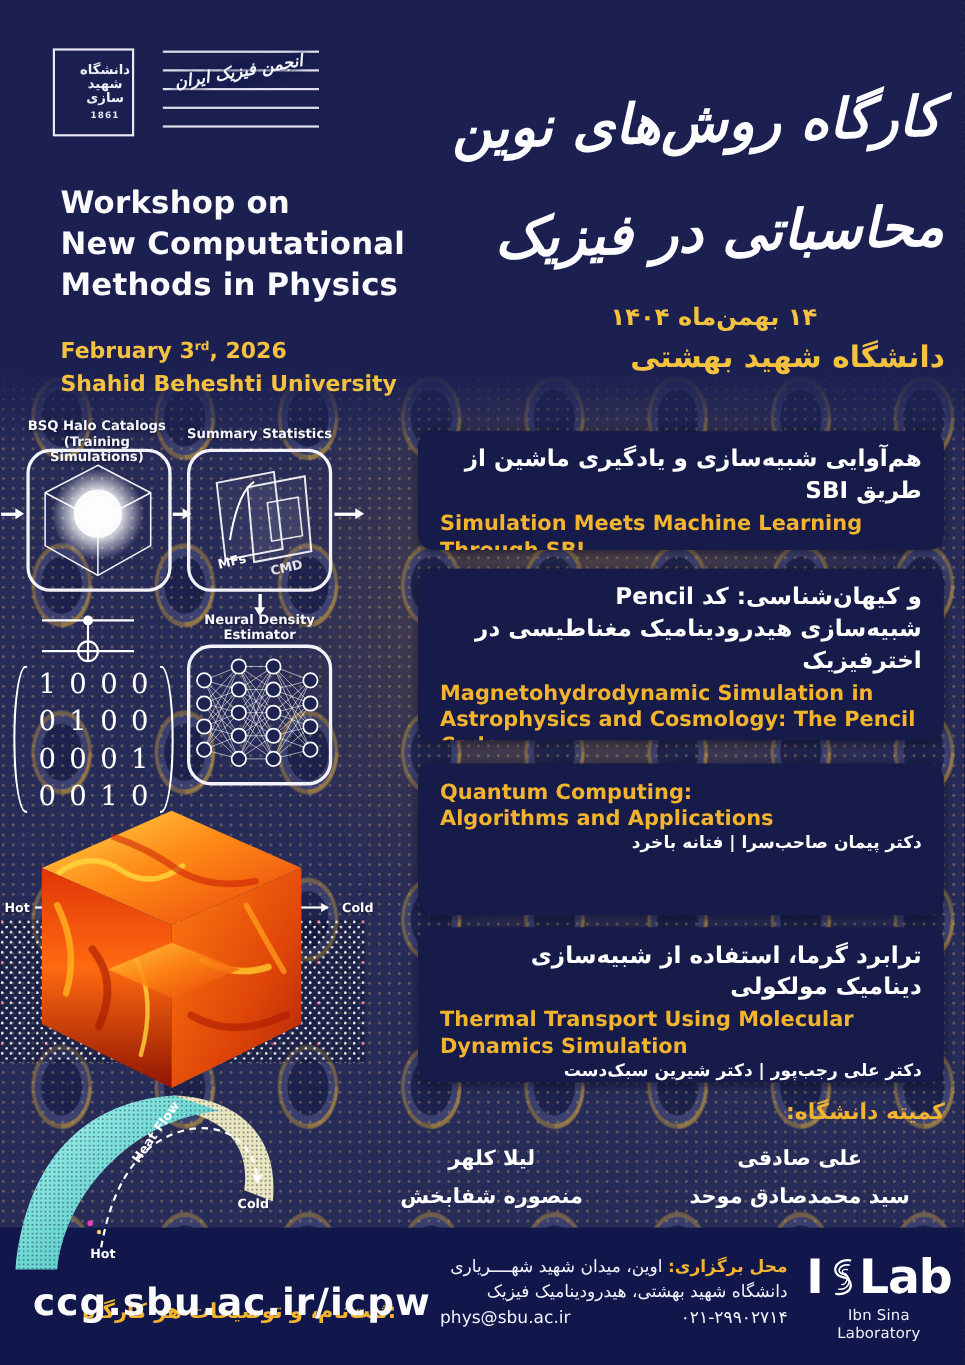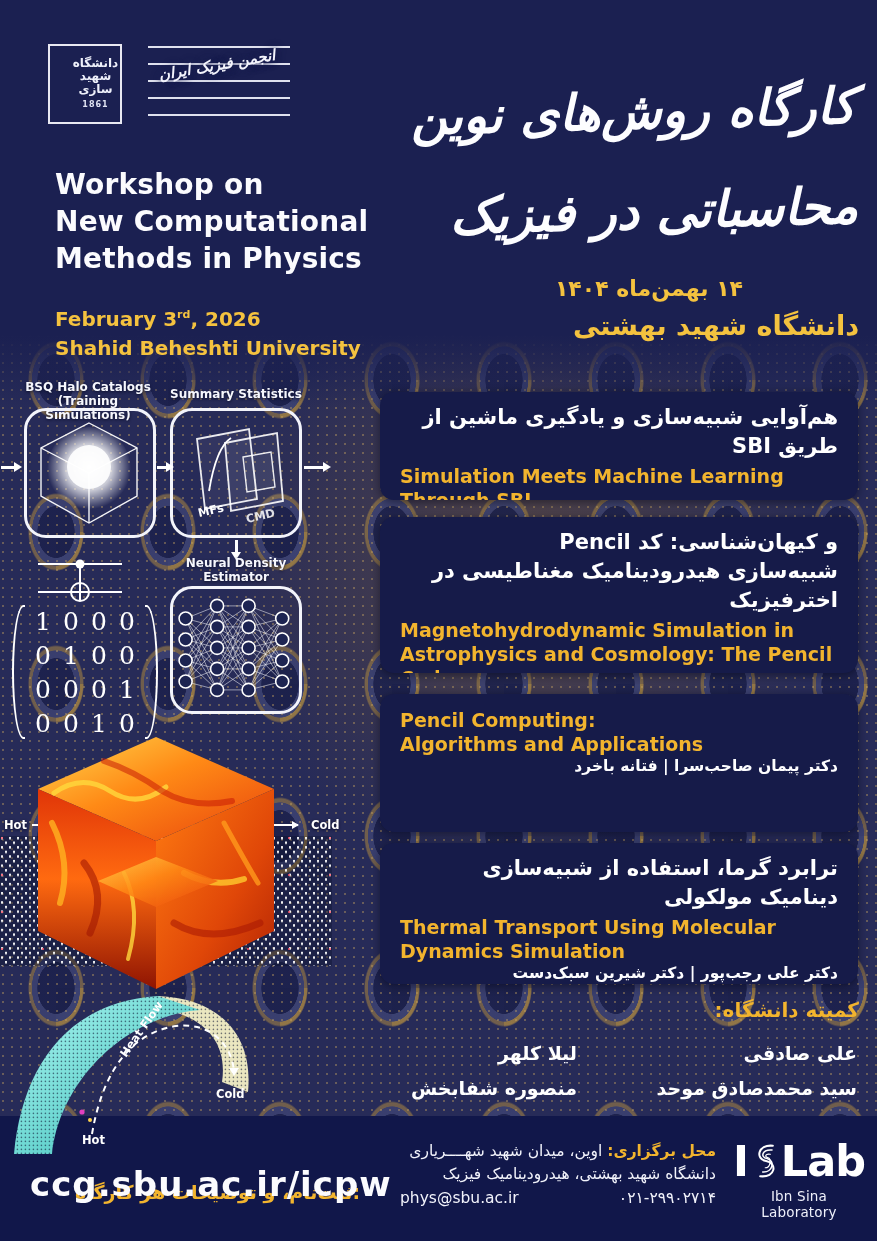--- a/index.html
+++ b/index.html
@@ -38,21 +38,21 @@
   
   .card{left:380px;width:478px;box-sizing:border-box;background:#161b49;border-radius:14px;
     padding:11px 20px 9px;overflow:hidden;box-shadow:0 2px 10px rgba(0,0,10,.45);}
   .card div:empty{display:none;}
   .c1{top:392px;height:108px;} .c2{top:517px;height:156px;} .c3{top:694px;height:138px;} .c4{top:843px;height:141px;}
   .tfa{text-align:right;font-weight:700;font-size:21px;line-height:29px;color:#ffffff;}
   .ten{text-align:left;font-weight:700;font-size:19px;line-height:24px;color:#f2b42e;margin-top:3px;}
   .spk{text-align:right;font-weight:700;font-size:15.5px;line-height:20px;color:#fdfdff;}
   
   .comm-head{right:18px;top:998px;width:400px;text-align:right;font-weight:700;font-size:20px;color:#f2b42e;}
-  .comm-col{top:1036px;text-align:right;font-weight:700;font-size:19px;line-height:35px;color:#ffffff;}
+  .comm-col{top:1036px;text-align:center;font-weight:700;font-size:19px;line-height:35px;color:#ffffff;}
   .comm-r{right:20px;width:260px;} .comm-l{right:300px;width:260px;}
   
   .footer{left:0;top:1116px;width:877px;height:125px;background:#11174a;}
   .reg-label{left:30px;top:1181px;width:330px;text-align:right;font-weight:700;font-size:19px;color:#f2b42e;}
   .reg-url{left:30px;top:1164px;width:330px;text-align:center;font-weight:700;font-size:34px;letter-spacing:1px;color:#fbfbfe;}
   .venue-block{left:400px;top:1140px;width:316px;text-align:right;font-size:15.5px;line-height:23px;color:#f2f3fb;}
   .venue-label{color:#f2b42e;font-weight:700;}
   .contact-line{display:flex;justify-content:space-between;direction:ltr;margin-top:1px;font-size:15.5px;}
   .islab{left:733px;top:1138px;width:132px;text-align:center;}
   .islab-row{display:flex;align-items:center;justify-content:center;gap:2px;}
@@ -354,21 +354,21 @@
   </section>
   <section class="abs card c2">
     <div class="tfa" dir="rtl">و کیهان‌شناسی: کد Pencil</div>
     <div class="tfa" dir="rtl">شبیه‌سازی هیدرودینامیک مغناطیسی در اخترفیزیک</div>
     <div class="ten">Magnetohydrodynamic Simulation in</div>
     <div class="ten" style="margin-top:0">Astrophysics and Cosmology: The Pencil Code</div>
 
   </section>
   <section class="abs card c3">
 
-    <div class="ten">Pencil Computing:</div>
+    <div class="ten">Quantum Computing:</div>
     <div class="ten" style="margin-top:0">Algorithms and Applications</div>
 
     <div class="spk" dir="rtl">دکتر پیمان صاحب‌سرا | فتانه باخرد</div>
   </section>
   <section class="abs card c4">
     <div class="tfa" dir="rtl">ترابرد گرما، استفاده از شبیه‌سازی دینامیک مولکولی</div>
 
     <div class="ten">Thermal Transport Using Molecular</div>
     <div class="ten" style="margin-top:0">Dynamics Simulation</div>
 

